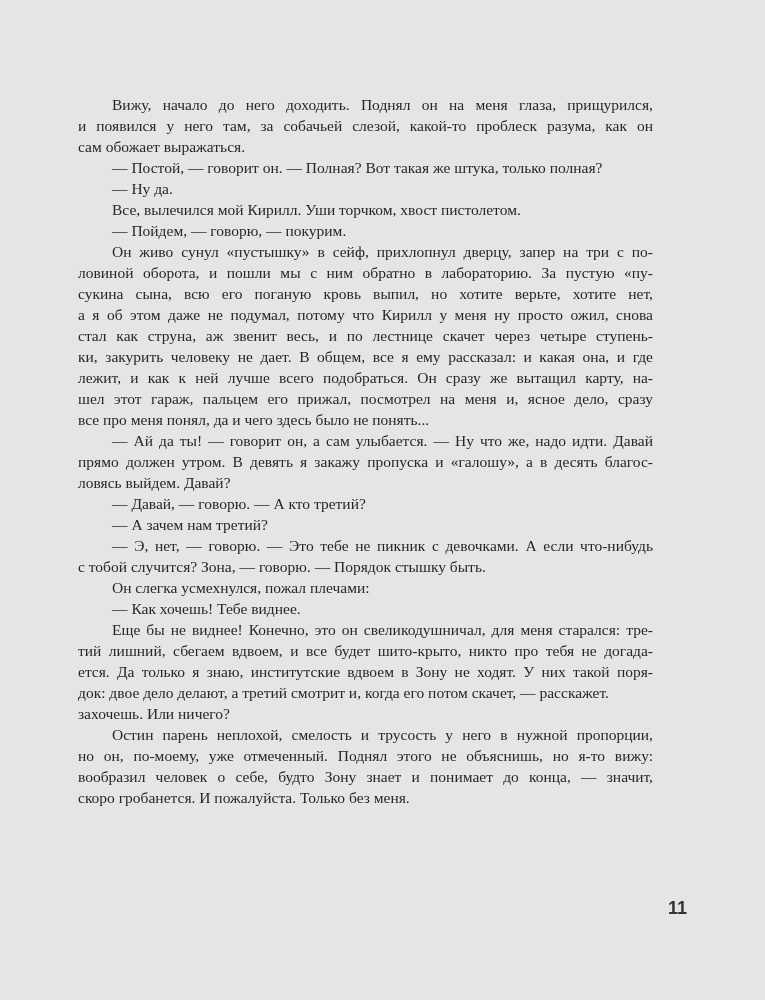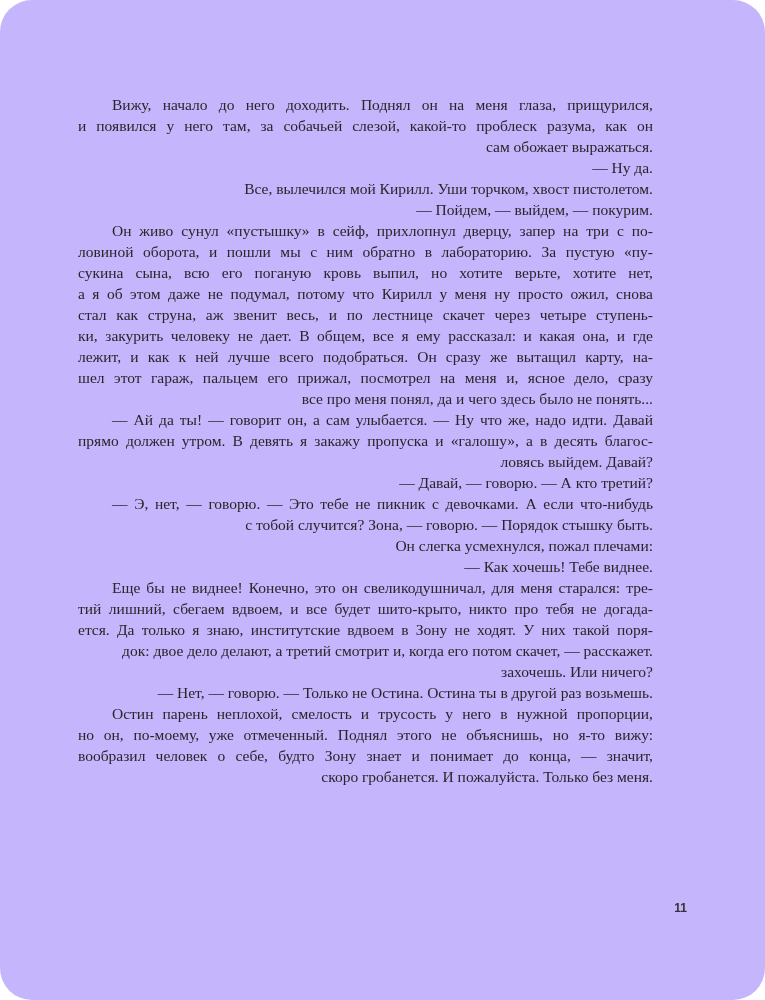--- a/index.html
+++ b/index.html
@@ -9,90 +9,90 @@
   body {
     width: 765px;
     height: 1000px;
     position: relative;
     background: #ffffff;
     overflow: hidden;
   }
   .page {
     position: absolute;
     inset: 0;
-    background: #c4b5fd;
-    border-radius: 32px;
+    background: #e5e5e5;
   }
   .text-block {
     position: absolute;
     left: 78px;
     top: 94px;
     width: 575px;
     font-family: "Liberation Serif", "DejaVu Serif", serif;
     font-size: 15.5px;
     color: #272727;
   }
   .line {
     height: 21px;
     line-height: 21px;
     overflow: hidden;
-    text-align: right;
+    text-align: left;
     white-space: normal;
   }
   .line.ind {
     padding-left: 34px;
   }
   .line.just {
     text-align: justify;
     text-align-last: justify;
   }
   .page-number {
     position: absolute;
     top: 899px;
     right: 78px;
     font-family: "Liberation Sans", sans-serif;
-    font-size: 12px;
+    font-size: 18px;
     font-weight: 700;
     color: #333333;
     line-height: 19px;
   }
 </style>
 </head>
 <body style="background: rgb(255, 255, 255);">
 
 <div class="page">
   <div class="text-block" style="color: rgb(39, 39, 39);">
       <div class="line ind just">Вижу, начало до него доходить. Поднял он на меня глаза, прищурился,</div>
       <div class="line just">и появился у него там, за собачьей слезой, какой-то проблеск разума, как он</div>
       <div class="line">сам обожает выражаться.</div>
+      <div class="line ind">— Постой, — говорит он. — Полная? Вот такая же штука, только полная?</div>
       <div class="line ind">— Ну да.</div>
       <div class="line ind">Все, вылечился мой Кирилл. Уши торчком, хвост пистолетом.</div>
-      <div class="line ind">— Пойдем, — выйдем, — покурим.</div>
+      <div class="line ind">— Пойдем, — говорю, — покурим.</div>
       <div class="line ind just">Он живо сунул «пустышку» в сейф, прихлопнул дверцу, запер на три с по-</div>
       <div class="line just">ловиной оборота, и пошли мы с ним обратно в лабораторию. За пустую «пу-</div>
       <div class="line just">сукина сына, всю его поганую кровь выпил, но хотите верьте, хотите нет,</div>
       <div class="line just">а я об этом даже не подумал, потому что Кирилл у меня ну просто ожил, снова</div>
       <div class="line just">стал как струна, аж звенит весь, и по лестнице скачет через четыре ступень-</div>
       <div class="line just">ки, закурить человеку не дает. В общем, все я ему рассказал: и какая она, и где</div>
       <div class="line just">лежит, и как к ней лучше всего подобраться. Он сразу же вытащил карту, на-</div>
       <div class="line just">шел этот гараж, пальцем его прижал, посмотрел на меня и, ясное дело, сразу</div>
       <div class="line">все про меня понял, да и чего здесь было не понять...</div>
       <div class="line ind just">— Ай да ты! — говорит он, а сам улыбается. — Ну что же, надо идти. Давай</div>
       <div class="line just">прямо должен утром. В девять я закажу пропуска и «галошу», а в десять благос-</div>
       <div class="line">ловясь выйдем. Давай?</div>
       <div class="line ind">— Давай, — говорю. — А кто третий?</div>
+      <div class="line ind">— А зачем нам третий?</div>
       <div class="line ind just">— Э, нет, — говорю. — Это тебе не пикник с девочками. А если что-нибудь</div>
       <div class="line">с тобой случится? Зона, — говорю. — Порядок стышку быть.</div>
       <div class="line ind">Он слегка усмехнулся, пожал плечами:</div>
       <div class="line ind">— Как хочешь! Тебе виднее.</div>
       <div class="line ind just">Еще бы не виднее! Конечно, это он свеликодушничал, для меня старался: тре-</div>
       <div class="line just">тий лишний, сбегаем вдвоем, и все будет шито-крыто, никто про тебя не догада-</div>
       <div class="line just">ется. Да только я знаю, институтские вдвоем в Зону не ходят. У них такой поря-</div>
       <div class="line">док: двое дело делают, а третий смотрит и, когда его потом скачет, — расскажет.</div>
       <div class="line">захочешь. Или ничего?</div>
-      <div class="line ind">— Нет, — говорю. — Только не Остина. Остина ты в другой раз возьмешь.</div>
       <div class="line ind just">Остин парень неплохой, смелость и трусость у него в нужной пропорции,</div>
       <div class="line just">но он, по-моему, уже отмеченный. Поднял этого не объяснишь, но я-то вижу:</div>
       <div class="line just">вообразил человек о себе, будто Зону знает и понимает до конца, — значит,</div>
       <div class="line">скоро гробанется. И пожалуйста. Только без меня.</div>
     </div>
   <div class="page-number" style="color: rgb(51, 51, 51);">11</div>
 </div>
 
 </body></html>

